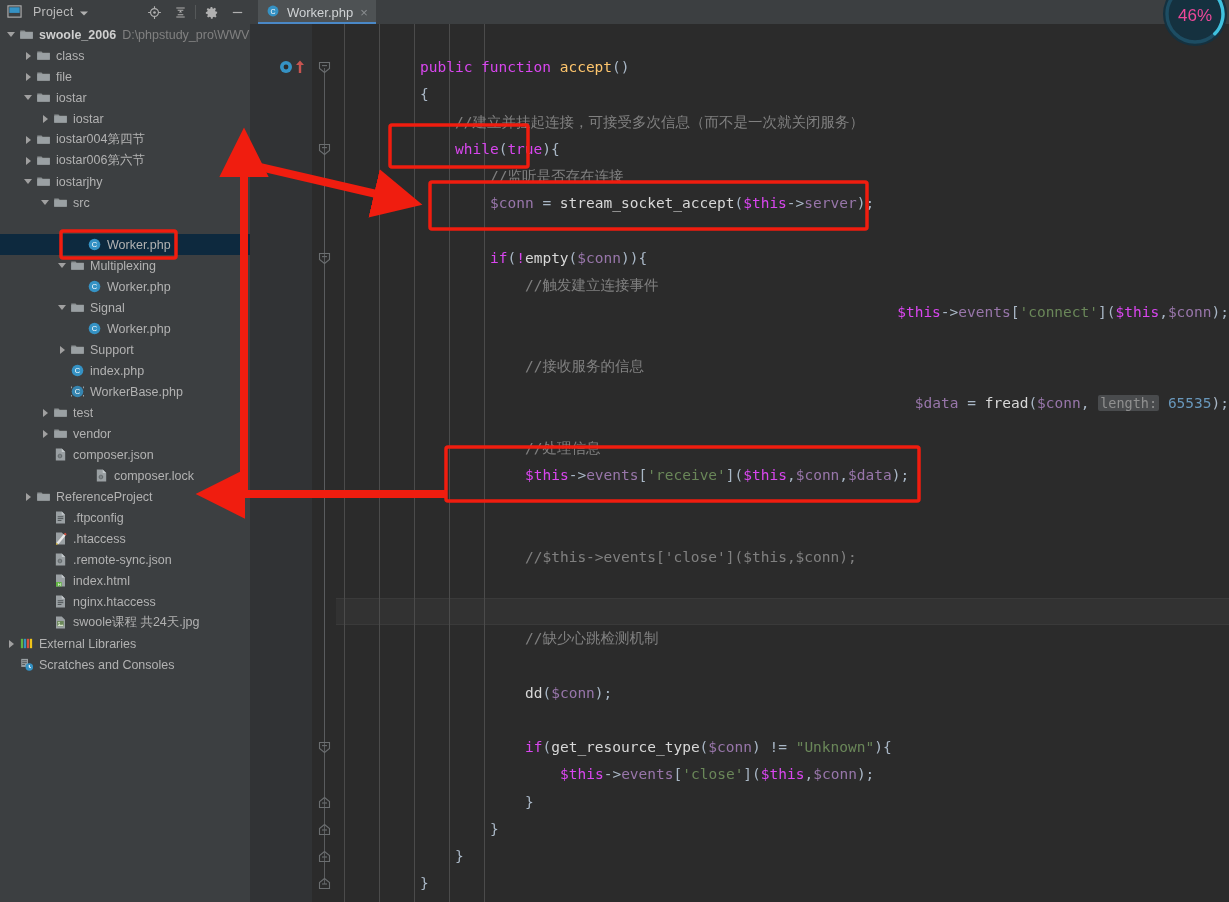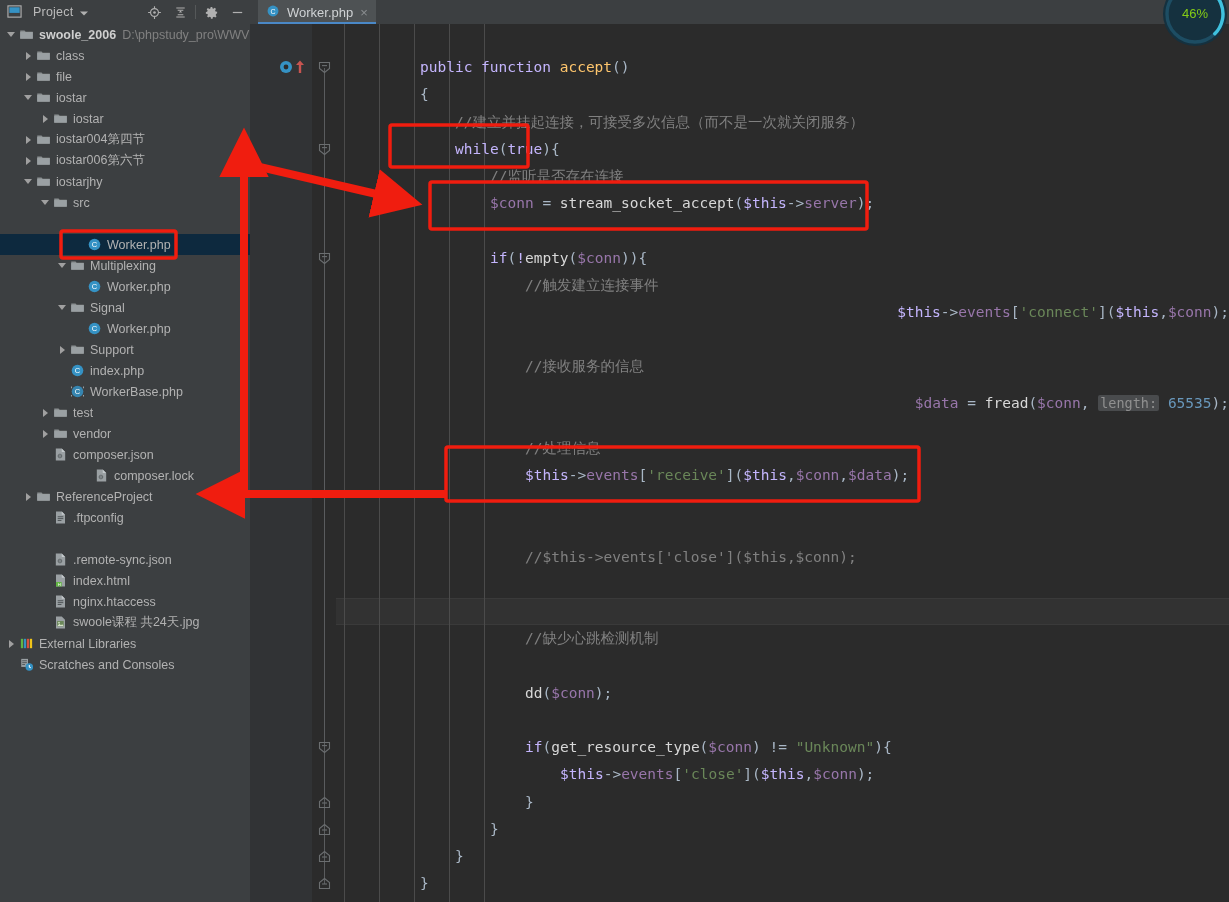--- a/index.html
+++ b/index.html
@@ -82,21 +82,21 @@
     font-family: "DejaVu Sans Mono", monospace; font-size: 14.5px; white-space: pre;
   }
   .cur-line-hl {
     position: absolute; left: 0; width: 979px; height: 27.2px; background: #323232;
     border-top: 1px solid #3a3a3a; border-bottom: 1px solid #3a3a3a;
   }
   
   .guide { position: absolute; width: 1px; background: #4b4b4b; }
 
   
-  .t-kw      { color: #c4b5fd; }
+  .t-kw      { color: #d946ef; }
   .t-fn      { color: #ffc66d; }
   .t-plain   { color: #a9b7c6; }
   .t-var     { color: #9876aa; }
   .t-str     { color: #6a8759; }
   .t-num     { color: #6897bb; }
   .t-cmt     { color: #808080; }
   .t-hint    { color: #909090; background: #494b4d; border-radius: 2px; padding: 0 2px; font-size: 13.5px; }
   .t-white   { color: #d8d8d8; }
 
   
@@ -106,21 +106,21 @@
   .fold svg { display: block; }
   .foldline { position: absolute; left: 12px; width: 1px; background: #5a5c5e; }
   #annotations { position: absolute; left: 0; top: 0; width: 1229px; height: 902px; pointer-events: none; }
 
   
   #progress-ring {
     position: absolute; right: 0px; top: -20px; width: 68px; height: 68px;
   }
   #progress-ring .pct {
     position: absolute; left: 0; top: 26px; width: 68px; text-align: center;
-    color: #84cc16; font-size: 13px; font-family: "Liberation Sans", sans-serif;
+    color: #ec4899; font-size: 17px; font-family: "Liberation Sans", sans-serif;
   }
 </style>
 </head>
 <body>
 
 <div id="root">
 
   <div id="project-panel">
 
     <div id="project-toolbar">
@@ -375,20 +375,31 @@
         </div>
         <div class="row" style="top: 483px; position: absolute; left: 0px; width: 250px;">
           <div style="width: 40px; flex: 0 0 40px;"></div>
           <span class="arrow "></span>
           <span class="ico"><svg width="15" height="15" viewBox="0 0 16 16">
               <path d="M3.2 1.6h6.1L12.8 5v9.4H3.2z" fill="#9aa0a3"></path>
               <path d="M9.3 1.6 12.8 5H9.3z" fill="#c4c9cc"></path>
               <path d="M5 7.2h6M5 9.2h6M5 11.2h4" stroke="#4a4f52" stroke-width="1"></path>
             </svg></span>
           <span class="lbl">.ftpconfig</span>
+        </div>
+        <div class="row" style="top: 504px; position: absolute; left: 0px; width: 250px;">
+          <div style="width: 40px; flex: 0 0 40px;"></div>
+          <span class="arrow "></span>
+          <span class="ico"><svg width="15" height="15" viewBox="0 0 16 16">
+              <path d="M3.2 1.6h6.1L12.8 5v9.4H3.2z" fill="#9aa0a3"></path>
+              <path d="M3.8 12.6 11.6 3.2l1.9 1.7-7.8 9.3z" fill="#e8e8e8"></path>
+              <path d="M11.6 3.2 13 1.8l1.6 1.7-1.2 1.4z" fill="#d94f3d"></path>
+              <path d="M3.8 12.6l-.5 2 2-.6z" fill="#f0c419"></path>
+            </svg></span>
+          <span class="lbl">.htaccess</span>
         </div>
         <div class="row" style="top: 525px; position: absolute; left: 0px; width: 250px;">
           <div style="width: 40px; flex: 0 0 40px;"></div>
           <span class="arrow "></span>
           <span class="ico"><svg width="15" height="15" viewBox="0 0 16 16">
               <path d="M3 1.6h6.3L13 5.3v9.1H3z" fill="#9aa0a3"></path>
               <path d="M9.3 1.6 13 5.3H9.3z" fill="#c4c9cc"></path>
               <circle cx="7.4" cy="9.6" r="2" fill="none" stroke="#5f6568" stroke-width="1"></circle>
               <path d="M5.4 9.6h4" stroke="#5f6568" stroke-width="1"></path>
             </svg></span>

